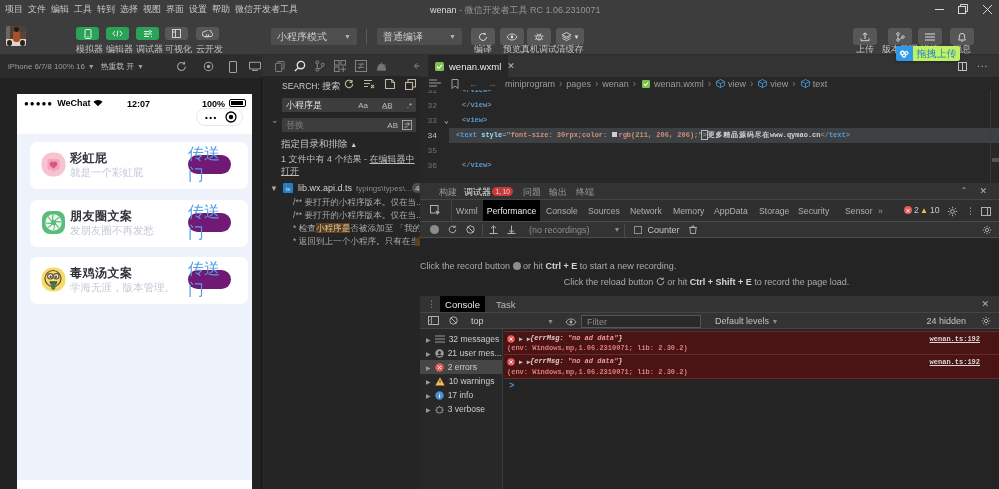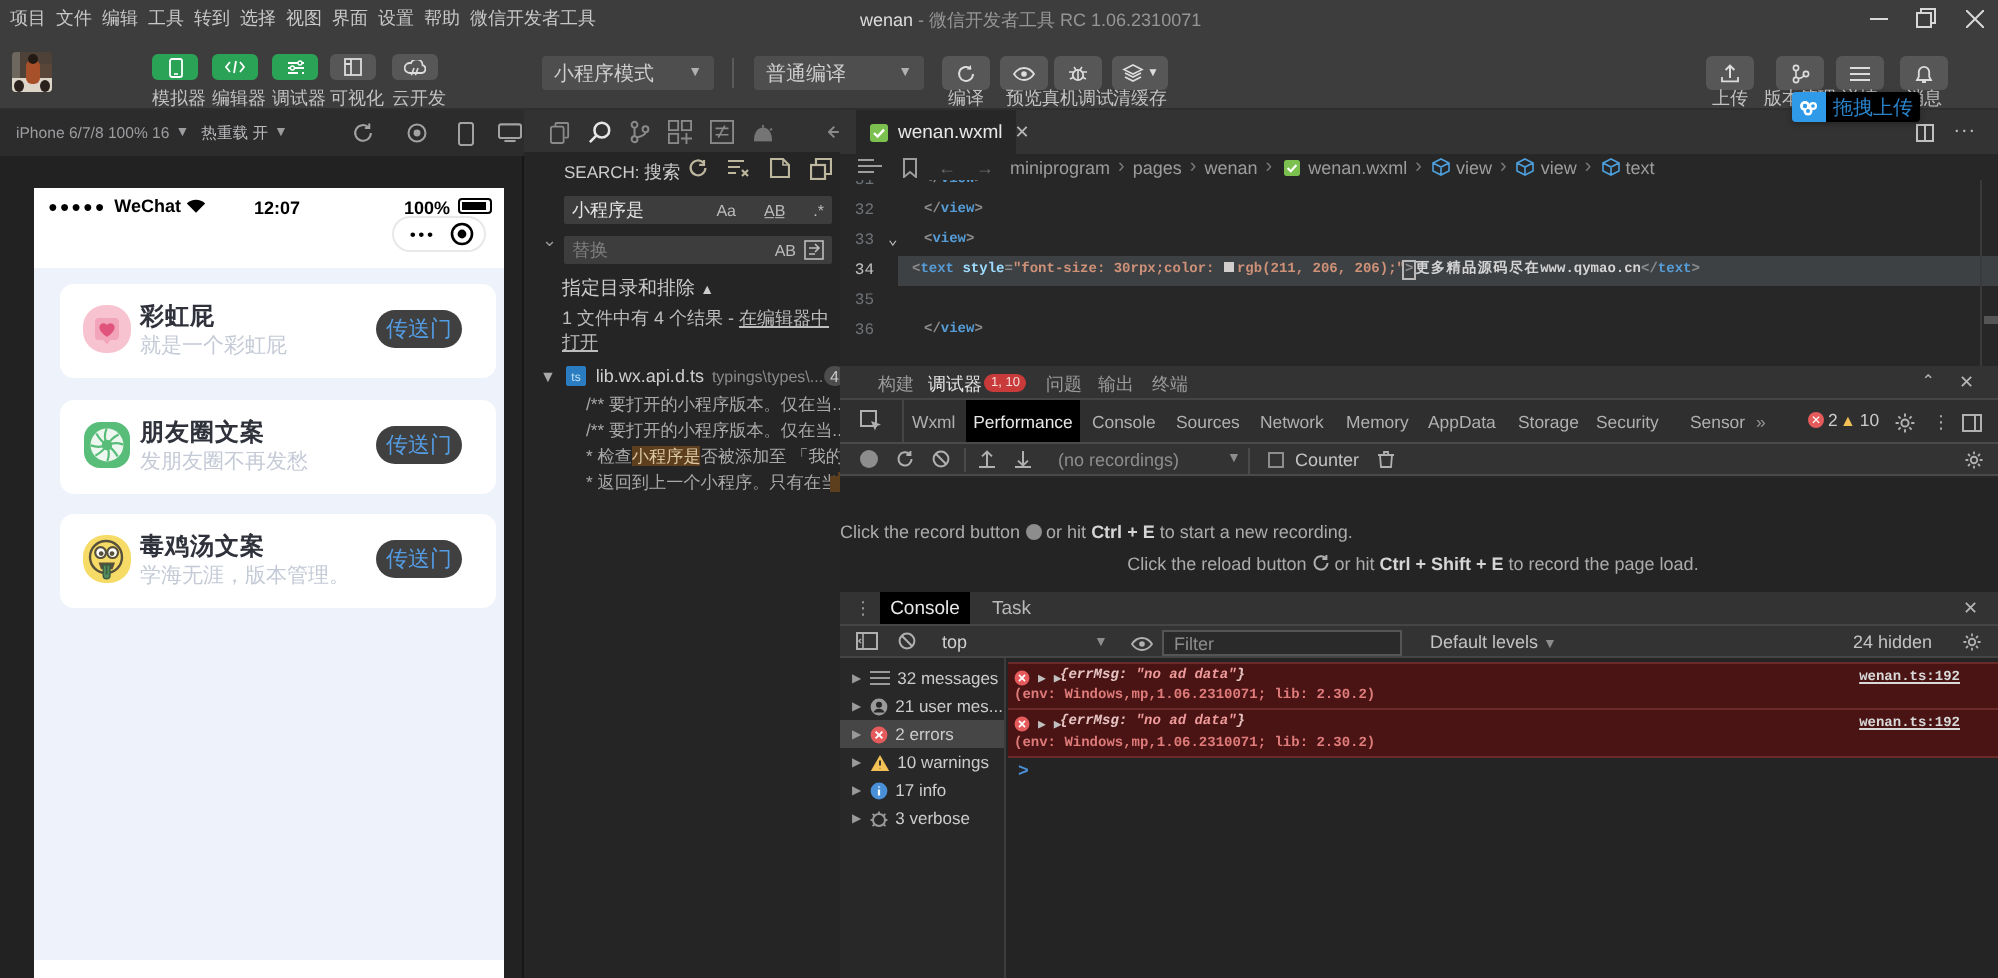--- a/index.html
+++ b/index.html
@@ -28,21 +28,21 @@
 
 #sim{left:0;top:55px;width:262px;height:434px;background:#222223;border-right:1px solid #171717}
 #simbar{left:0;top:0;width:262px;height:23px;background:#2c2c2d;color:#9d9da0;font-size:7.8px}
 #phone{left:17px;top:39px;width:235px;height:395px;background:#ffffff;overflow:hidden}
 #pstatus{left:0;top:0;width:235px;height:18px;font-size:9px;color:#000}
 #pcontent{left:0;top:40px;width:235px;height:346px;background:#eef2fb}
 .card{position:absolute;left:13px;width:218px;height:47px;background:#fff;border-radius:7px}
 .cicon{position:absolute;left:11px;top:10px;width:25px;height:25px}
 .ctitle{position:absolute;left:40px;top:8px;font-size:12px;color:#30323b;font-weight:bold;letter-spacing:.5px}
 .csub{position:absolute;left:40px;top:24px;font-size:10.5px;color:#c4cad6}
-.cbtn{position:absolute;right:17px;top:13px;width:43px;height:19px;background:#404040;border-radius:10px;color:#549de5;font-size:11px;display:flex;align-items:center;justify-content:center}
+.cbtn{position:absolute;right:17px;top:13px;width:43px;height:19px;background:#701a75;border-radius:10px;color:#549de5;font-size:16px;display:flex;align-items:center;justify-content:center}
 #capsule{position:absolute;right:9px;top:14px;width:47px;height:18px;border:1px solid #e8e8e8;border-radius:10px;background:#fff;display:flex;align-items:center}
 
 #mid{left:262px;top:55px;width:158px;height:434px;background:#252526;color:#bdbdbd}
 .sin{position:absolute;left:20px;width:134px;height:14px;background:#3d3d3e;border-radius:1px;font-size:9px;color:#e4e4e4;display:flex;align-items:center;padding:0 4px}
 .sres{position:absolute;left:31px;font-size:8.6px;color:#a9a9a9;white-space:nowrap;width:129px;overflow:hidden}
 .hl{background:#5e3f1d;color:#dcc8a5}
 
 #ed{left:420px;top:55px;width:579px;height:434px;background:#272727}
 #tabbar{left:0;top:0;width:579px;height:22px;background:#333334}
 #tab1{left:8px;top:0;width:80px;height:22px;background:#272727;display:flex;align-items:center;color:#e8e8e8;font-size:9.5px}
@@ -225,21 +225,21 @@
   <div style="width:17px;background:#2e9ae8;display:flex;align-items:center;justify-content:center">
     <svg width="11" height="8" viewBox="0 0 22 16">
         <circle cx="7" cy="6" r="5" fill="#fff"></circle>
         <circle cx="15" cy="6" r="4" fill="#fff"></circle>
         <circle cx="10" cy="11" r="4.5" fill="#fff"></circle>
         <circle cx="7" cy="6" r="2.2" fill="#2e9ae8"></circle>
         <circle cx="15" cy="6" r="1.8" fill="#2e9ae8"></circle>
         <circle cx="10" cy="11" r="2" fill="#2e9ae8"></circle>
       </svg>
   </div>
-  <div style="flex:1;background:#000000;color:#2a82c8;font-size:10px;display:flex;align-items:center;justify-content:center">拖拽上传</div>
+  <div style="flex:1;background:#bef264;color:#2a82c8;font-size:10px;display:flex;align-items:center;justify-content:center">拖拽上传</div>
 </div>
 
 <div class="a" id="sim">
   <div class="a f" id="simbar">
     <span style="margin-left:8px">iPhone 6/7/8 100% 16</span>
       <span style="font-size:7px;margin-left:3px">▼</span>
     <span style="margin-left:6px;color:#b9b9bc">热重载 开</span>
       <span style="font-size:7px;margin-left:3px">▼</span>
     <svg class="a" style="left:176px;top:6px" width="11" height="11" viewBox="0 0 14 14">
         <path d="M12 7a5 5 0 1 1-1.4-3.5M11 1v2.8H8.2" fill="none" stroke="#a2a2a2" stroke-width="1.3"></path>

